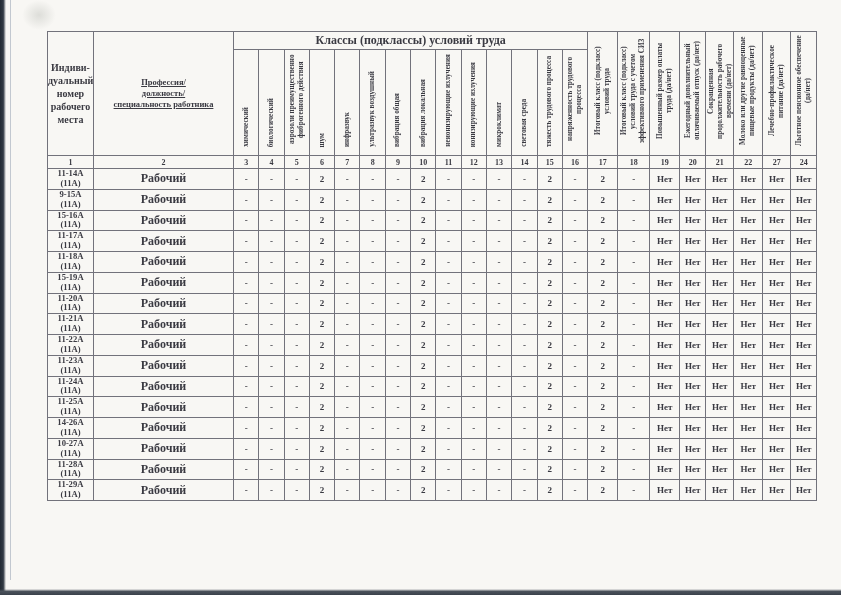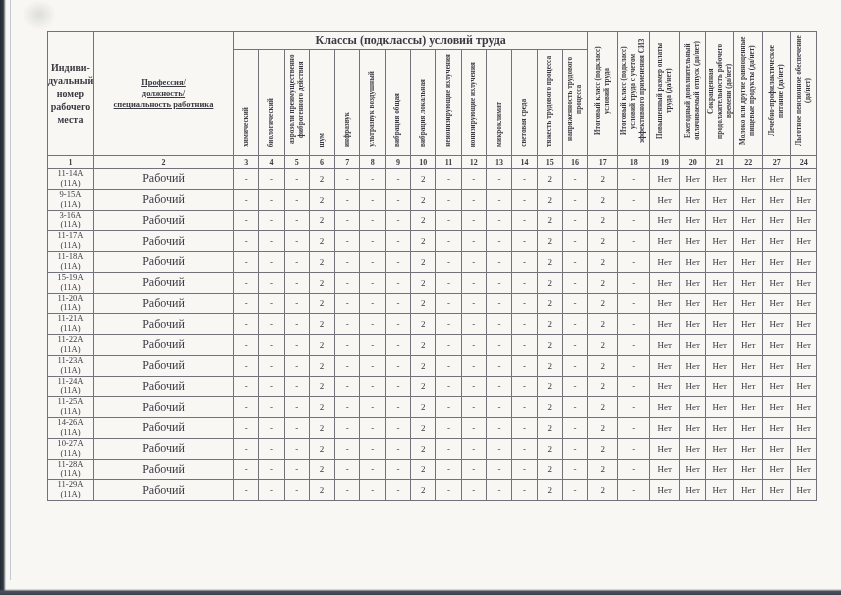--- a/index.html
+++ b/index.html
@@ -52,21 +52,21 @@
     writing-mode: vertical-rl;
     transform: rotate(180deg);
     font-weight: bold;
     font-size: 7.2px;
     line-height: 1.25;
     max-height: 95px;
     white-space: normal;
   }
   th.rh .vert { max-height: 112px; }
   tr.numrow th { height: 13px; font-size: 8px; font-weight: bold; }
-  tbody tr { height: 18px; }
+  tbody tr { height: 18px; font-weight: bold; }
   tbody td { font-size: 9.5px; }
   td.c-id { font-size: 8.6px; line-height: 1.15; white-space: pre-line; }
   td.c-prof { font-size: 12px; }
   td.c-val { font-size: 9px; }
 </style>
 </head>
 <body>
 
 <div class="scan-edge-left"></div>
 <div class="scan-fold-line"></div>
@@ -208,21 +208,21 @@
         <td class="c-val">2</td>
         <td class="c-val">-</td>
         <td class="c-val">Нет</td>
         <td class="c-val">Нет</td>
         <td class="c-val">Нет</td>
         <td class="c-val">Нет</td>
         <td class="c-val">Нет</td>
         <td class="c-val">Нет</td>
       </tr>
       <tr>
-        <td class="c-id">3-16А
+        <td class="c-id">15-16А
 (11А)</td>
         <td class="c-prof">Рабочий</td>
         <td class="c-val">-</td>
         <td class="c-val">-</td>
         <td class="c-val">-</td>
         <td class="c-val">2</td>
         <td class="c-val">-</td>
         <td class="c-val">-</td>
         <td class="c-val">-</td>
         <td class="c-val">2</td>

